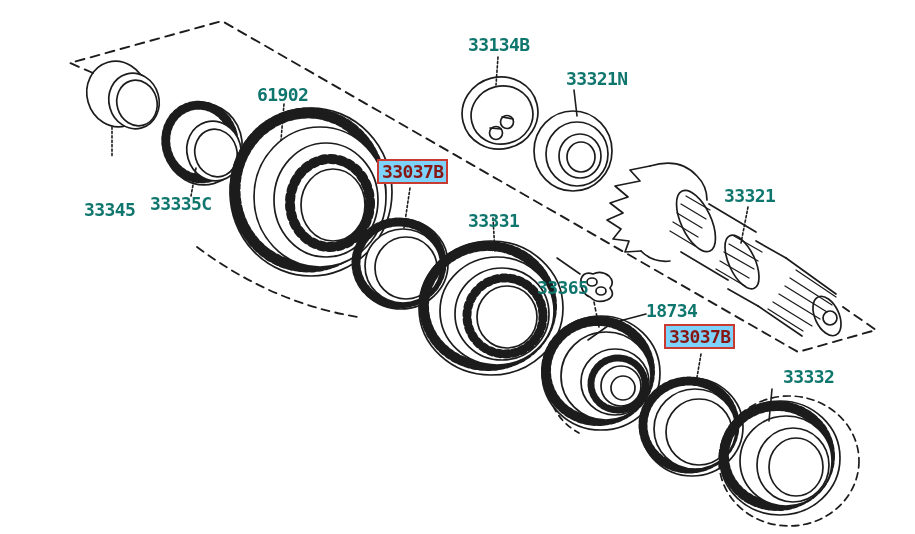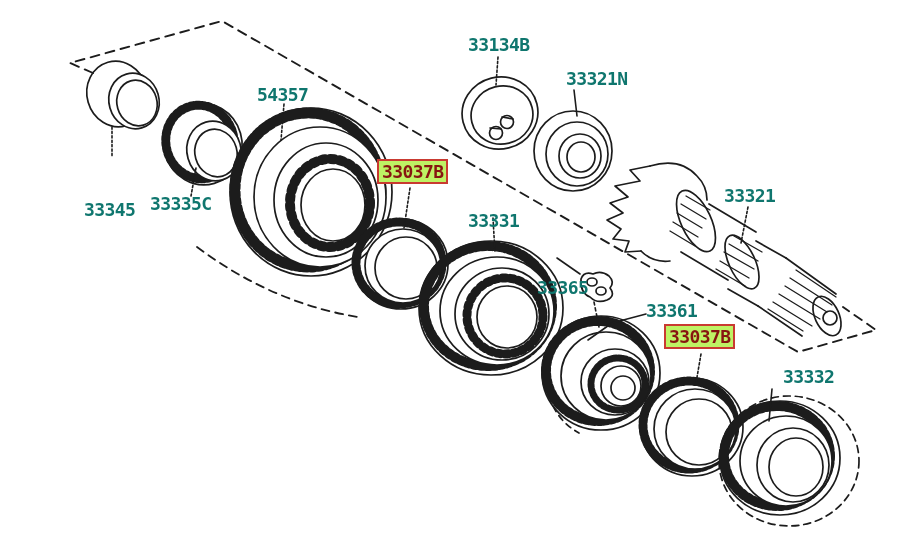--- a/index.html
+++ b/index.html
@@ -6,21 +6,21 @@
   .stage{
     position:relative;width:915px;height:534px;background:#ffffff;overflow:hidden;
     font-family:"DejaVu Sans Mono","Liberation Mono",monospace;
   }
   .stage svg{position:absolute;left:0;top:0;}
   .plabel{
     position:absolute;font-weight:bold;font-size:18px;line-height:1.1;
     color:#0f766e;letter-spacing:-0.6px;white-space:nowrap;user-select:none;
   }
   .plabel.hl{
-    background:#bef264;color:#871510;border:2px solid #c93a31;
+    background:#7dd3fc;color:#871510;border:2px solid #c93a31;
     padding:1px 3px 0 3px;
   }
 </style>
 </head>
 <body>
 
 <div class="stage">
 
   <svg width="915" height="534" viewBox="0 0 915 534">
     <g stroke="#1c1c1c" fill="none" stroke-width="1.7" stroke-linecap="round" stroke-linejoin="round">
@@ -148,24 +148,24 @@
         <path d="M 594,302 L 599,327" stroke-dasharray="3 3"></path>
         <path d="M 646,314 L 612,323 L 588,340"></path>
         <path d="M 701,354 L 696,383" stroke-dasharray="2.2 2.2"></path>
         <path d="M 772,389 L 769,421"></path>
       </g>
     </g>
   </svg>
 
   <div class="plabel" style="left:84px;top:156px;margin-top:44px;">33345</div>
   <div class="plabel" style="left:150px;top:194px;">33335C</div>
-  <div class="plabel" style="left:257px;top:85px;">54357</div>
+  <div class="plabel" style="left:257px;top:85px;">61902</div>
   <div class="plabel hl" style="left:377px;top:159px;">33037B</div>
   <div class="plabel" style="left:468px;top:211px;">33331</div>
   <div class="plabel" style="left:468px;top:35px;">33134B</div>
   <div class="plabel" style="left:566px;top:69px;">33321N</div>
   <div class="plabel" style="left:537px;top:238px;margin-top:40px;">33365</div>
   <div class="plabel" style="left:724px;top:186px;">33321</div>
-  <div class="plabel" style="left:646px;top:301px;">33361</div>
+  <div class="plabel" style="left:646px;top:301px;">18734</div>
   <div class="plabel hl" style="left:664px;top:324px;">33037B</div>
   <div class="plabel" style="left:747px;top:367px;margin-left:36px;">33332</div>
 
 </div>
 
 </body></html>

